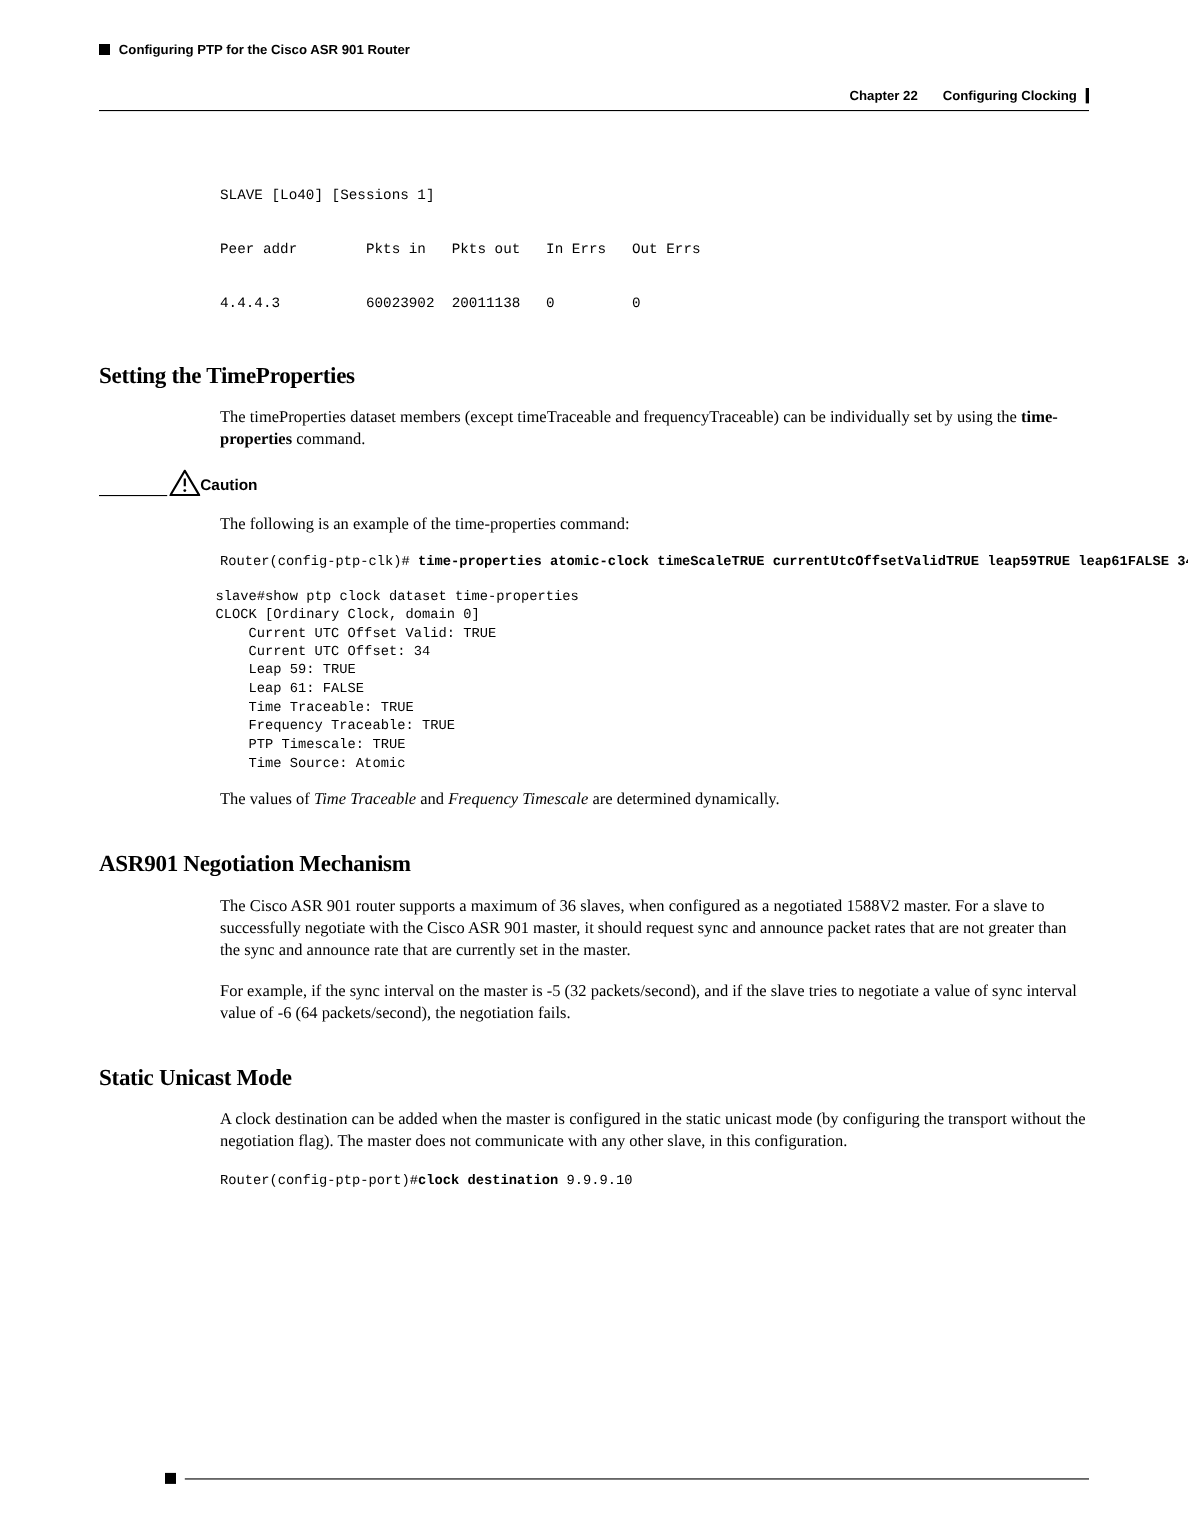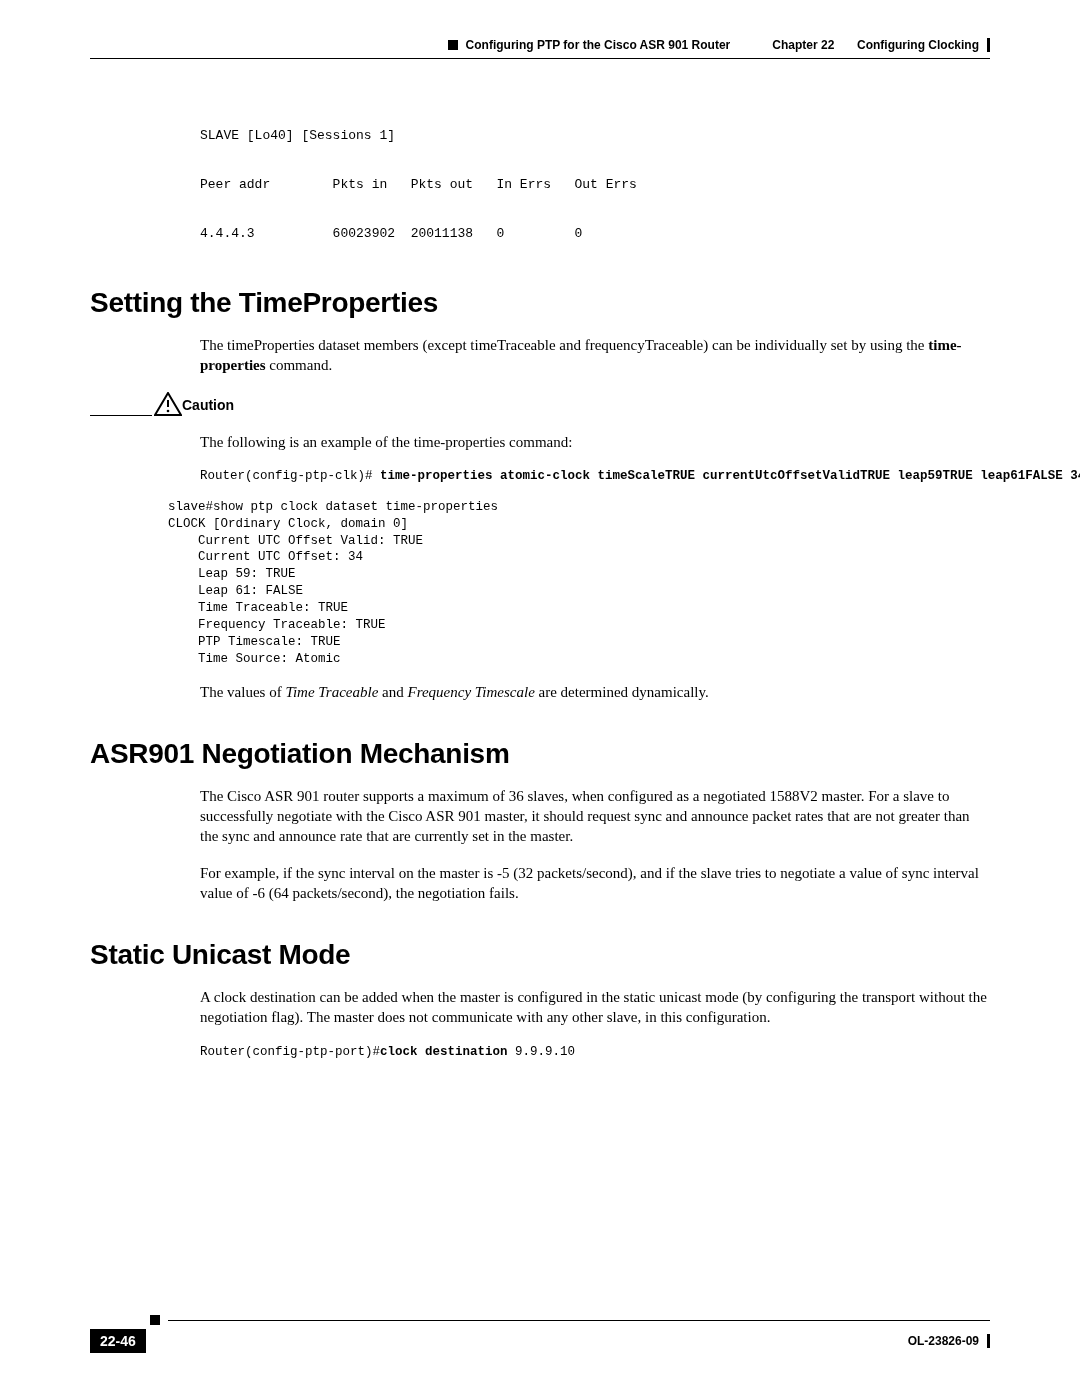--- a/index.html
+++ b/index.html
@@ -7,37 +7,38 @@
     width: 1080px;
     height: 1397px;
     background: #fff;
     font-family: Georgia, 'Times New Roman', serif;
     color: #000;
     position: relative;
     padding: 38px 90px 50px 90px;
   }
   .header {
     display: flex;
-    justify-content: flex-end;
+    justify-content: space-between;
     align-items: flex-start;
     font-family: Arial, Helvetica, sans-serif;
     font-weight: bold;
     font-size: 12px;
     margin-bottom: 6px;
     gap: 42px;
   }
   .header-left {
     display: flex;
     align-items: center;
     gap: 8px;
   }
   .header-right {
     display: flex;
     align-items: center;
     gap: 8px;
+    margin-top: 42px;
   }
   .dot {
     width: 10px;
     height: 10px;
     background: #000;
   }
   .bar {
     width: 3px;
     height: 14px;
     background: #000;
@@ -49,23 +50,23 @@
   }
   .mono-block {
     font-family: 'Courier New', monospace;
     font-size: 13px;
     white-space: pre;
     margin-left: 110px;
     line-height: 1.9;
     margin-bottom: 40px;
   }
   h2.section {
-    font-family: Liberation Sans, sans-serif;
-    font-weight: bold;
-    font-size: 28px;
+    font-family: Liberation Serif, serif;
+    font-weight: bold;
+    font-size: 21px;
     margin-bottom: 16px;
     letter-spacing: -0.3px;
   }
   .body-text {
     margin-left: 110px;
     font-size: 15px;
     line-height: 1.35;
     margin-bottom: 16px;
   }
   .caution-wrap {
@@ -111,21 +112,21 @@
     font-size: 12.5px;
     margin-left: 110px;
     white-space: pre;
     line-height: 1.35;
     margin-bottom: 14px;
   }
   .code-block .bold { font-weight: bold; }
   .code-block2 {
     font-family: 'Courier New', monospace;
     font-size: 12.5px;
-    margin-left: 78px;
+    margin-left: 106px;
     white-space: pre;
     line-height: 1.35;
     margin-bottom: 14px;
   }
   .italic { font-style: italic; }
   strong, b { font-weight: bold; }
   .footer {
     position: absolute;
     bottom: 44px;
     left: 90px;
@@ -238,20 +239,13 @@
 
 <h2 class="section">Static Unicast Mode</h2>
 <p class="body-text">A clock destination can be added when the master is configured in the static unicast mode (by configuring the transport without the negotiation flag). The master does not communicate with any other slave, in this configuration.</p>
 <div class="code-block"><span>Router(config-ptp-port)#</span><span class="bold">clock destination</span><span> 9.9.9.10</span></div>
 
 <div class="footer">
   <div class="footer-rule">
     <span class="dot"></span>
     <div class="footer-line"></div>
   </div>
-  <div class="footer-bottom">
-    <span class="page-num-box">22-46</span>
-    <div class="footer-bottom-right">
-      <span>OL-23826-09</span>
-      <span class="bar"></span>
-    </div>
-  </div>
 </div>
 
 </body></html>

